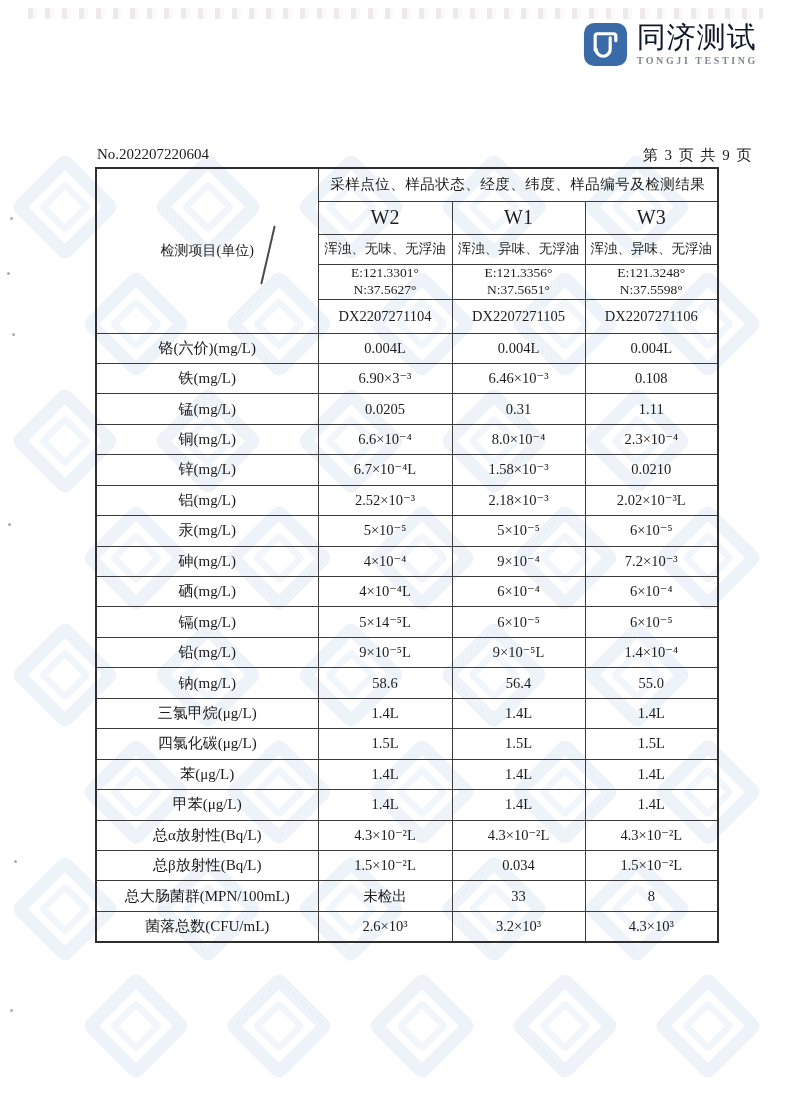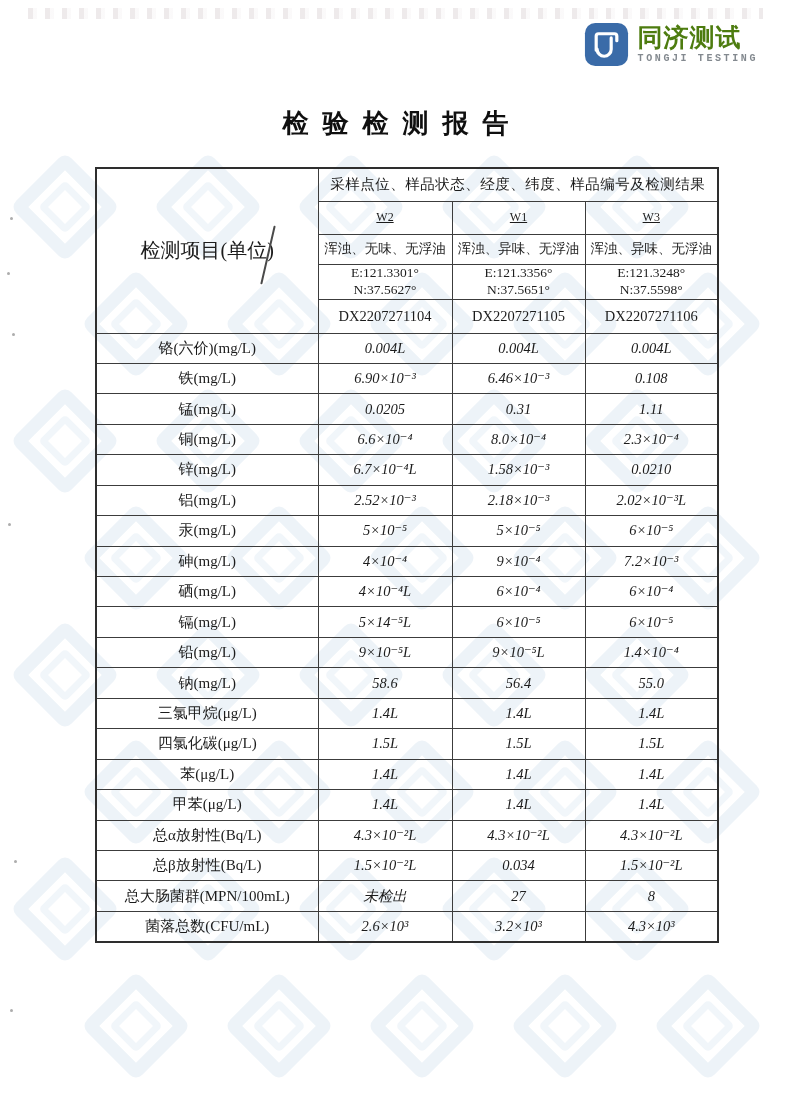--- a/index.html
+++ b/index.html
@@ -32,57 +32,57 @@
   }
   .wm::after{
     content:"";position:absolute;inset:7px;
     border:7px solid rgba(142,178,214,0.12);
     border-radius:5px;
   }
   
   .logo{position:absolute;top:22px;right:33px;display:flex;align-items:center;gap:9px;}
   .logo-icon{width:45px;height:45px;flex:0 0 auto;}
   .logo-text{display:flex;flex-direction:column;line-height:1;}
-  .logo-cn{font-family:"Liberation Sans","DejaVu Sans",sans-serif;font-size:25px;font-weight:bold;color:#4d7c0f;letter-spacing:1px;}
-  .logo-en{font-family:Liberation Mono, monospace;font-size:10px;color:#83898f;letter-spacing:2.6px;margin-top:4px;font-weight:bold;}
+  .logo-cn{font-family:"Liberation Sans","DejaVu Sans",sans-serif;font-size:29px;font-weight:normal;color:#0f172a;letter-spacing:1px;}
+  .logo-en{font-family:Liberation Serif, serif;font-size:10px;color:#83898f;letter-spacing:2.6px;margin-top:4px;font-weight:bold;}
   
   .company{position:absolute;top:77px;left:0;width:100%;text-align:center;
     font-size:22px;font-weight:600;letter-spacing:2.5px;color:#141414;}
   .report-title{position:absolute;top:106px;left:0;width:100%;text-align:center;
     font-size:26px;font-weight:bold;letter-spacing:14px;text-indent:14px;color:#0f0f0f;}
   .meta{position:absolute;top:146px;left:97px;right:38px;height:20px;font-size:15px;}
   .report-no{position:absolute;left:0;top:0;}
   .page-info{position:absolute;right:0;top:0;letter-spacing:1.5px;}
   
   table.results{
     position:absolute;left:95px;top:167px;
     width:622px;border-collapse:collapse;table-layout:fixed;
     font-size:14.5px;color:#1c1c1c;background:transparent;
   }
   table.results td{
     border:1px solid #3c3c3c;
     text-align:center;vertical-align:middle;
     padding:0 2px;overflow:hidden;
   }
   table.results{border:2px solid #2e2e2e;}
-  td.corner{position:relative;text-align:left;padding-left:10px;font-size:20px;margin-top:32px;}
+  td.corner{position:relative;text-align:left;padding-left:10px;font-size:14px;margin-top:32px;}
   .corner-slash{
     position:absolute;left:170px;top:56px;width:1.6px;height:60px;
     background:#4a4a4a;transform:rotate(13deg);border-radius:2px;
   }
   tr.h1{height:33px;} tr.h2{height:33px;} tr.h3{height:30px;}
   tr.h4{height:35px;margin-left:21px;} tr.h5{height:34px;}
   tr.data-row{height:30.45px;}
   td.span-hdr{font-size:14.5px;letter-spacing:.5px;}
-  td.col-id{font-size:12px;text-decoration:underline;}
+  td.col-id{font-size:20px;}
   td.state{font-size:13.5px;padding:0 1px;}
   td.coord{font-size:13.5px;line-height:1.22;}
   td.sample{font-size:14.5px;}
   td.param{text-align:left;padding-left:9px;font-size:15px;}
-  td.val{font-size:14.5px;font-style:italic;}
+  td.val{font-size:14.5px;}
 </style>
 </head>
 <body>
 
 <div class="page">
 
   <div class="scan-noise"></div>
   <div class="watermarks">
       <div class="wm" style="left: 26px; top: 168px;"></div>
       <div class="wm" style="left: 169px; top: 168px;"></div>
@@ -138,22 +138,25 @@
       <rect x="1" y="1" width="46" height="46" rx="11" fill="#3a6ba8"></rect>
       <path d="M13 30 V15 a2.5 2.5 0 0 1 2.5 -2.5 H32.5 A2.5 2.5 0 0 1 35 15 V20" fill="none" stroke="#ffffff" stroke-width="3.4" stroke-linecap="round"></path>
       <path d="M29 17 V29 a7.5 7.5 0 0 1 -15 0" fill="none" stroke="#ffffff" stroke-width="3.4" stroke-linecap="round"></path>
     </svg>
     <div class="logo-text">
       <span class="logo-cn">同济测试</span>
       <span class="logo-en">TONGJI TESTING</span>
     </div>
   </div>
 
-  <div class="report-title">检验检测报告</div>
-
+
+  <div class="meta">
+    <span class="report-no">No.202207220604</span>
+    <span class="page-info">第 3 页 共 9 页</span>
+  </div>
 
   <table class="results">
     <colgroup>
       <col style="width:222px">
         <col style="width:134px">
         <col style="width:133px">
         <col style="width:133px">
     </colgroup>
     <tbody>
       <tr class="h1">
@@ -195,21 +198,21 @@
     </tbody>
     <tbody id="rows-body">
         <tr class="data-row">
       <td class="param">铬(六价)(mg/L)</td>
       <td class="val">0.004L</td>
       <td class="val">0.004L</td>
       <td class="val">0.004L</td>
     </tr>
         <tr class="data-row">
       <td class="param">铁(mg/L)</td>
-      <td class="val">6.90×10⁻³</td>
+      <td class="val">6.90×3⁻³</td>
       <td class="val">6.46×10⁻³</td>
       <td class="val">0.108</td>
     </tr>
         <tr class="data-row">
       <td class="param">锰(mg/L)</td>
       <td class="val">0.0205</td>
       <td class="val">0.31</td>
       <td class="val">1.11</td>
     </tr>
         <tr class="data-row">
@@ -298,21 +301,21 @@
     </tr>
         <tr class="data-row">
       <td class="param">总β放射性(Bq/L)</td>
       <td class="val">1.5×10⁻²L</td>
       <td class="val">0.034</td>
       <td class="val">1.5×10⁻²L</td>
     </tr>
         <tr class="data-row">
       <td class="param">总大肠菌群(MPN/100mL)</td>
       <td class="val">未检出</td>
-      <td class="val">27</td>
+      <td class="val">33</td>
       <td class="val">8</td>
     </tr>
         <tr class="data-row">
       <td class="param">菌落总数(CFU/mL)</td>
       <td class="val">2.6×10³</td>
       <td class="val">3.2×10³</td>
       <td class="val">4.3×10³</td>
     </tr>
       </tbody>
   </table>

